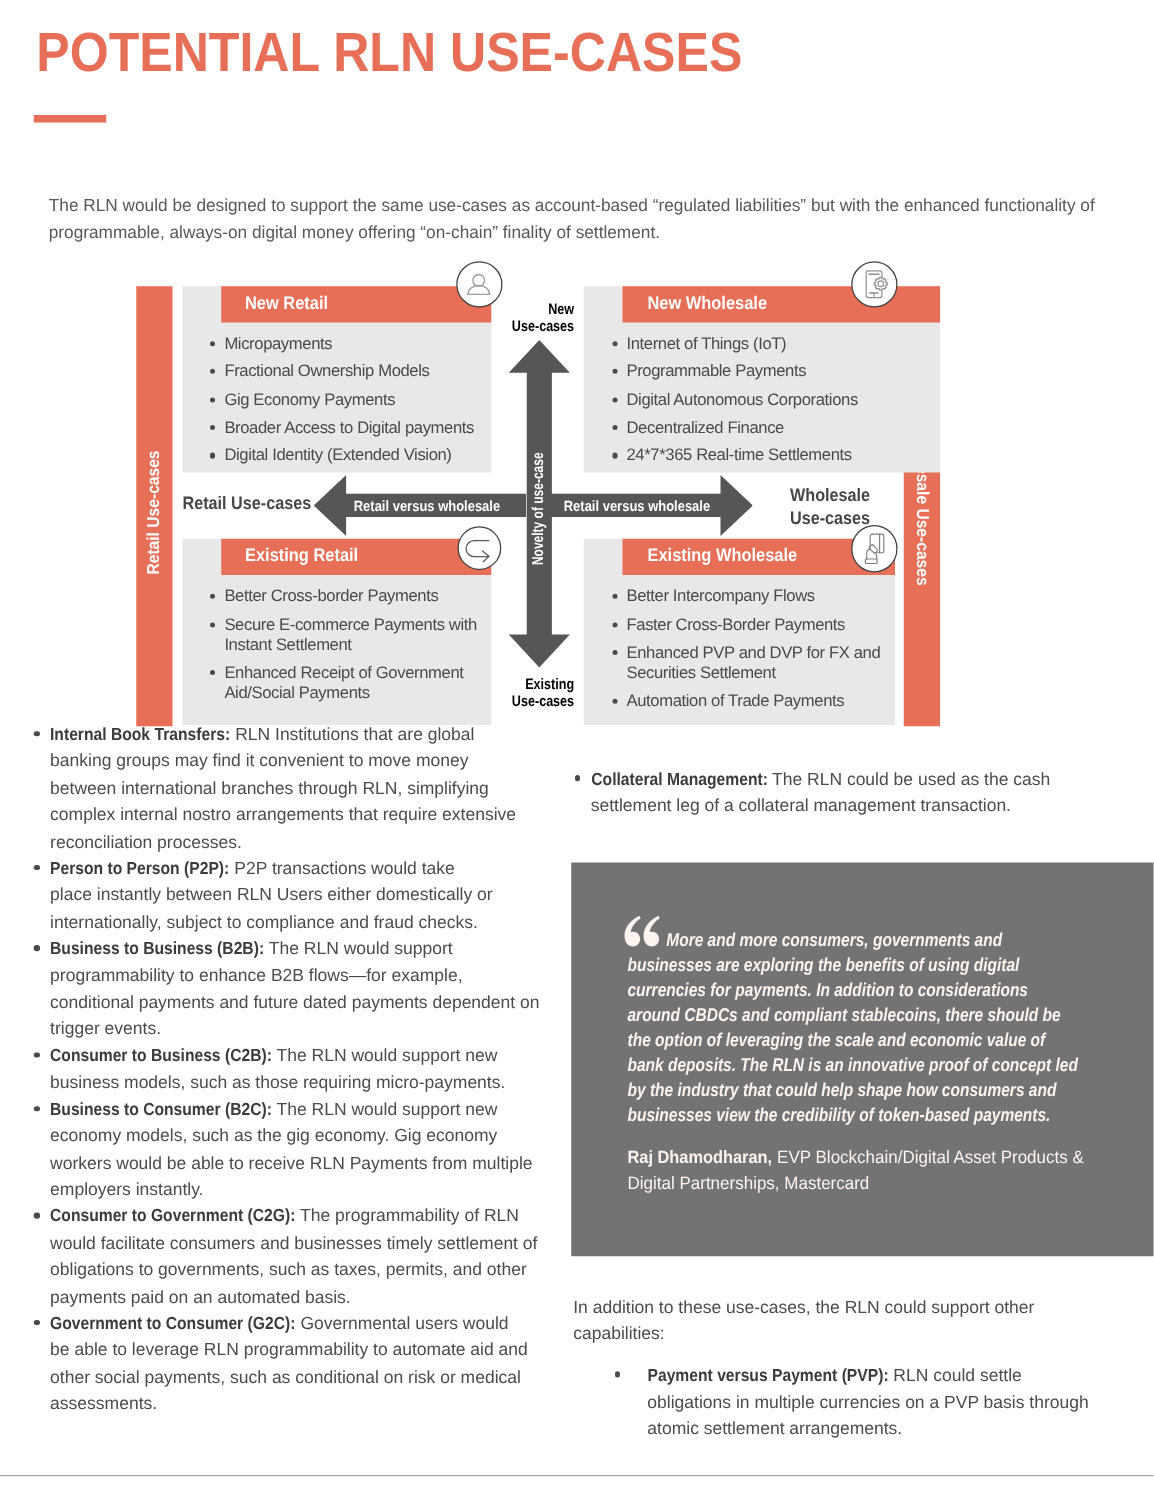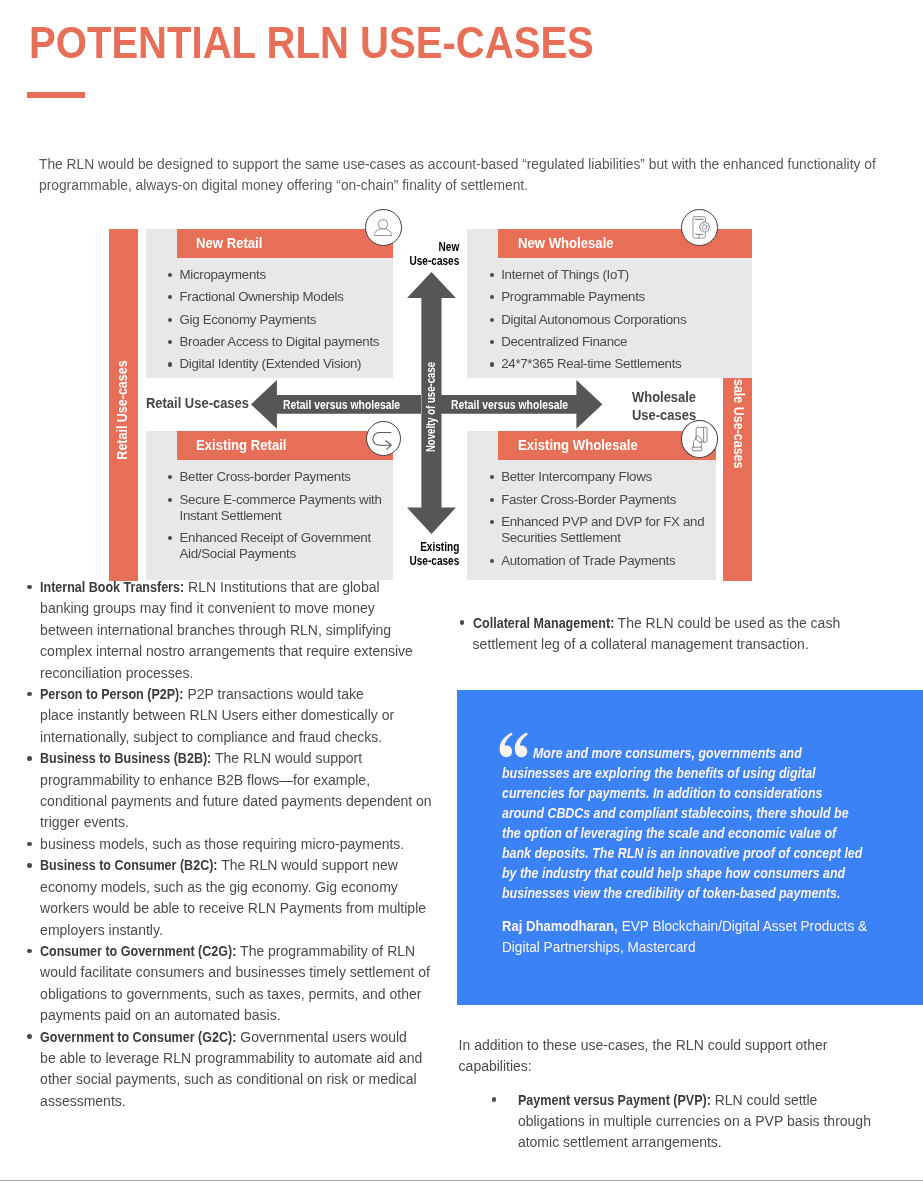--- a/index.html
+++ b/index.html
@@ -62,21 +62,21 @@
   .col{position:absolute;}
   .blist{margin:0;padding:0;list-style:none;}
   .blist>li{position:relative;padding-left:13.5px;font-size:14.0px;
      line-height:21.4px;color:#4b4b4d;margin:0;}
   .blist>li>div{white-space:nowrap;}
   .blist>li:before{content:"";position:absolute;left:0.6px;top:7.9px;
      width:4.4px;height:4.4px;border-radius:50%;background:#4b4b4d;}
   .blist b{font-weight:700;color:#3b3b3d;display:inline-block;
      transform:scaleX(0.895);transform-origin:0 50%;}
 
-  .quote{position:absolute;background:#3b82f6;color:#fff;}
+  .quote{position:absolute;background:#737373;color:#fff;}
   .quote-text{position:absolute;font-style:italic;font-weight:700;
      font-size:14.8px;line-height:20.0px;color:#fdf4f0;}
   .quote-text>div{white-space:nowrap;transform:scaleX(0.838);transform-origin:0 50%;}
   .quote-first-line{text-indent:37px;}
   .quote-attr{position:absolute;font-size:14.3px;line-height:21.0px;color:#fdf4f0;}
   .quote-attr>div{white-space:nowrap;transform:scaleX(0.951);transform-origin:0 50%;}
   .quote-attr b{font-weight:700;display:inline-block;
      transform:scaleX(0.963);transform-origin:0 50%;}
 
   .closing{position:absolute;font-size:14.0px;line-height:21px;color:#4b4b4d;}
@@ -244,20 +244,21 @@
           <div>place instantly between RLN Users either domestically or</div>
           <div>internationally, subject to compliance and fraud checks.</div>
         </li>
         <li>
           <div><b style="margin-right: -20.09px;">Business to Business (B2B):</b> The RLN would support</div>
           <div>programmability to enhance B2B flows—for example,</div>
           <div>conditional payments and future dated payments dependent on</div>
           <div>trigger events.</div>
         </li>
         <li>
+          <div><b style="margin-right: -20.83px;">Consumer to Business (C2B):</b> The RLN would support new</div>
           <div>business models, such as those requiring micro-payments.</div>
         </li>
         <li>
           <div><b style="margin-right: -20.83px;">Business to Consumer (B2C):</b> The RLN would support new</div>
           <div>economy models, such as the gig economy. Gig economy</div>
           <div>workers would be able to receive RLN Payments from multiple</div>
           <div>employers instantly.</div>
         </li>
         <li>
           <div><b style="margin-right: -23.03px;">Consumer to Government (C2G):</b> The programmability of RLN</div>

